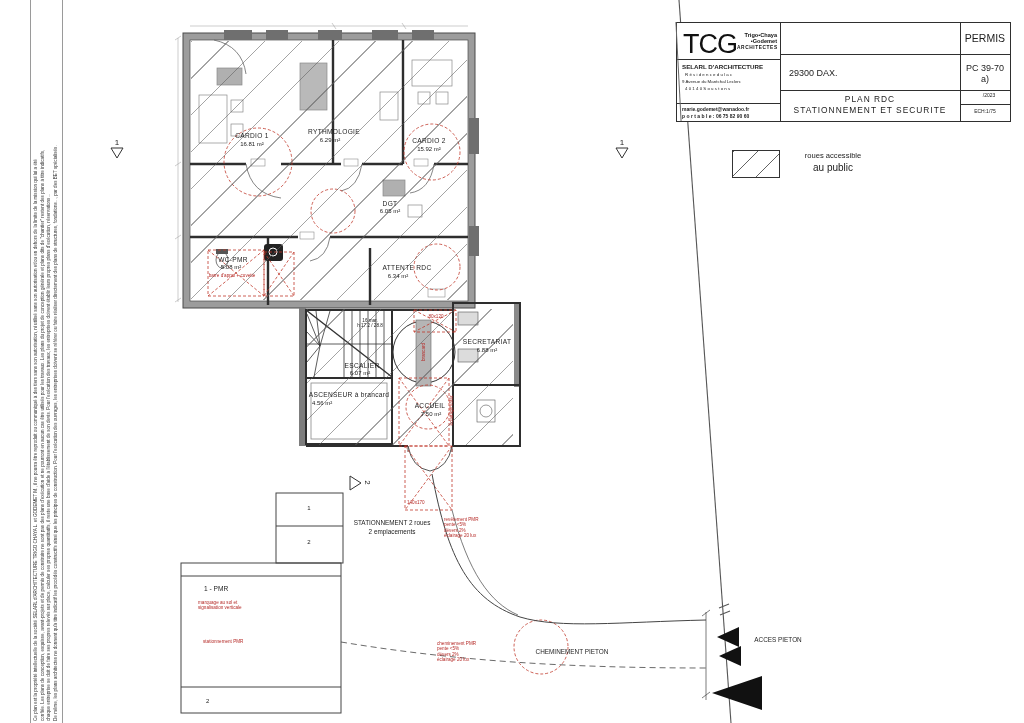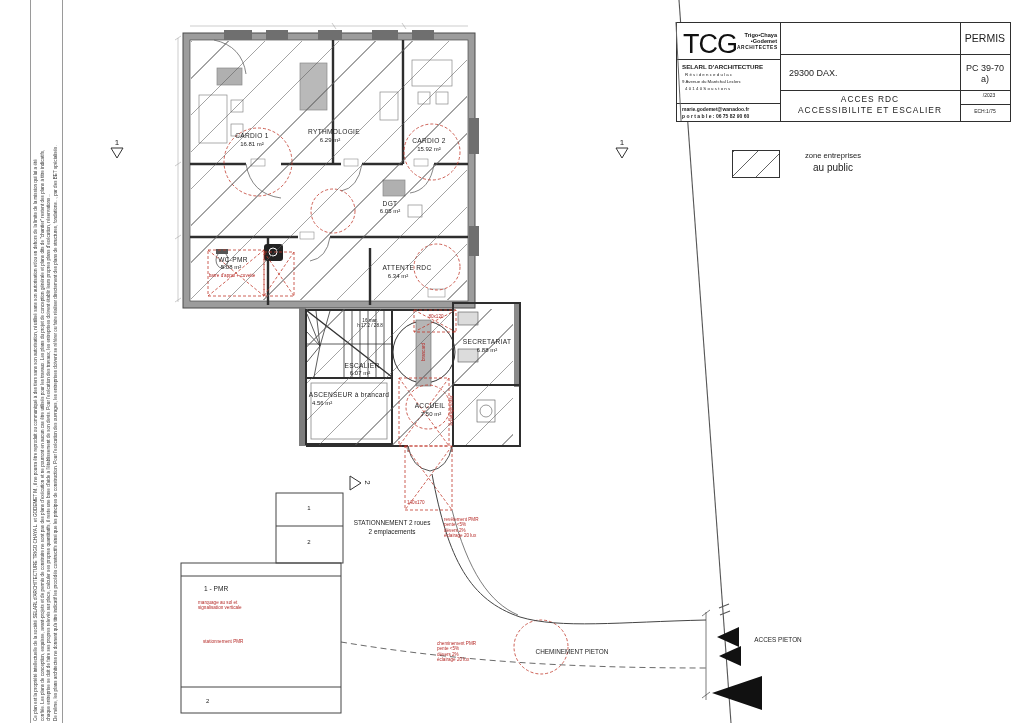--- a/index.html
+++ b/index.html
@@ -282,21 +282,21 @@
   <div class="lbl red tiny" style="left:203px;top:639px">stationnement PMR</div>
   <div class="lbl" style="left:206px;top:698px;font-size:6px">2</div>
   <div class="lbl ctr" style="left:572px;top:648px;font-size:6.4px">CHEMINEMENT PIETON</div>
   <div class="lbl ctr" style="left:778px;top:636px;font-size:6.4px">ACCES PIETON</div>
 
   <div class="lbl ctr" style="left:117px;top:138px;font-size:8px">1</div>
   <div class="lbl ctr" style="left:622px;top:138px;font-size:8px">1</div>
   <div class="lbl" style="left:365px;top:478px;font-size:8px;transform:rotate(90deg)">2</div>
 
   <div class="abs hatch-legend" style="left:732px;top:150px;width:46px;height:26px;border:1px solid #333;background-color:#fff"></div>
-  <div class="lbl ctr" style="left:833px;top:152px;font-size:7.6px">zone entreprises</div>
+  <div class="lbl ctr" style="left:833px;top:152px;font-size:7.6px">roues accessible</div>
   <div class="lbl ctr" style="left:833px;top:162px;font-size:10px">au public</div>
 
   <div class="tb">
     <div class="cell-line" style="left:103px;top:0;width:1px;height:98px"></div>
     <div class="cell-line" style="left:283px;top:0;width:1px;height:98px"></div>
     <div class="cell-line" style="left:103px;top:31px;width:230px;height:1px"></div>
     <div class="cell-line" style="left:103px;top:67px;width:230px;height:1px"></div>
     <div class="cell-line" style="left:283px;top:81px;width:50px;height:1px"></div>
     <div class="cell-line" style="left:0;top:36px;width:103px;height:1px"></div>
     <div class="cell-line" style="left:0;top:80px;width:103px;height:1px"></div>
@@ -308,22 +308,22 @@
       <div class="tb-arch" style="position:static">ARCHITECTES</div>
     </div>
     <div class="lbl" style="left:5px;top:40px;font-size:6.2px;font-weight:bold">SELARL D'ARCHITECTURE</div>
     <div class="lbl" style="left:8px;top:49px;font-size:4.4px">R é s i d e n c e   d u   l a c</div>
     <div class="lbl" style="left:5px;top:56px;font-size:4.4px">9 Avenue du Maréchal Leclerc</div>
     <div class="lbl" style="left:8px;top:63px;font-size:4.4px">4 0 1 4 0   S o u s t o n s</div>
     <div class="lbl" style="left:5px;top:84px;font-size:5px;font-weight:bold">marie.godemet@wanadoo.fr</div>
     <div class="lbl" style="left:5px;top:91px;font-size:5px;font-weight:bold">p o r t a b l e : 06 75 82 90 60</div>
 
     <div class="lbl" style="left:112px;top:45px;font-size:9px">29300 DAX.</div>
-    <div class="lbl ctr" style="left:193px;top:72px;font-size:8.4px;letter-spacing:1px">ACCES RDC</div>
-    <div class="lbl ctr" style="left:193px;top:83px;font-size:8.4px;letter-spacing:1px">ACCESSIBILITE ET ESCALIER</div>
+    <div class="lbl ctr" style="left:193px;top:72px;font-size:8.4px;letter-spacing:1px">PLAN RDC</div>
+    <div class="lbl ctr" style="left:193px;top:83px;font-size:8.4px;letter-spacing:1px">STATIONNEMENT ET SECURITE</div>
 
     <div class="lbl ctr" style="left:308px;top:9px;font-size:10.5px">PERMIS</div>
     <div class="lbl ctr" style="left:308px;top:40px;font-size:9px">PC 39-70</div>
     <div class="lbl ctr" style="left:308px;top:51px;font-size:9px">a)</div>
     <div class="lbl ctr" style="left:312px;top:70px;font-size:5px">/2023</div>
     <div class="lbl ctr" style="left:308px;top:86px;font-size:5px">ECH:1/75</div>
   </div>
 
   <div class="slant" style="left:678px;top:22px;height:99px;transform:rotate(-3deg)"></div>
 

